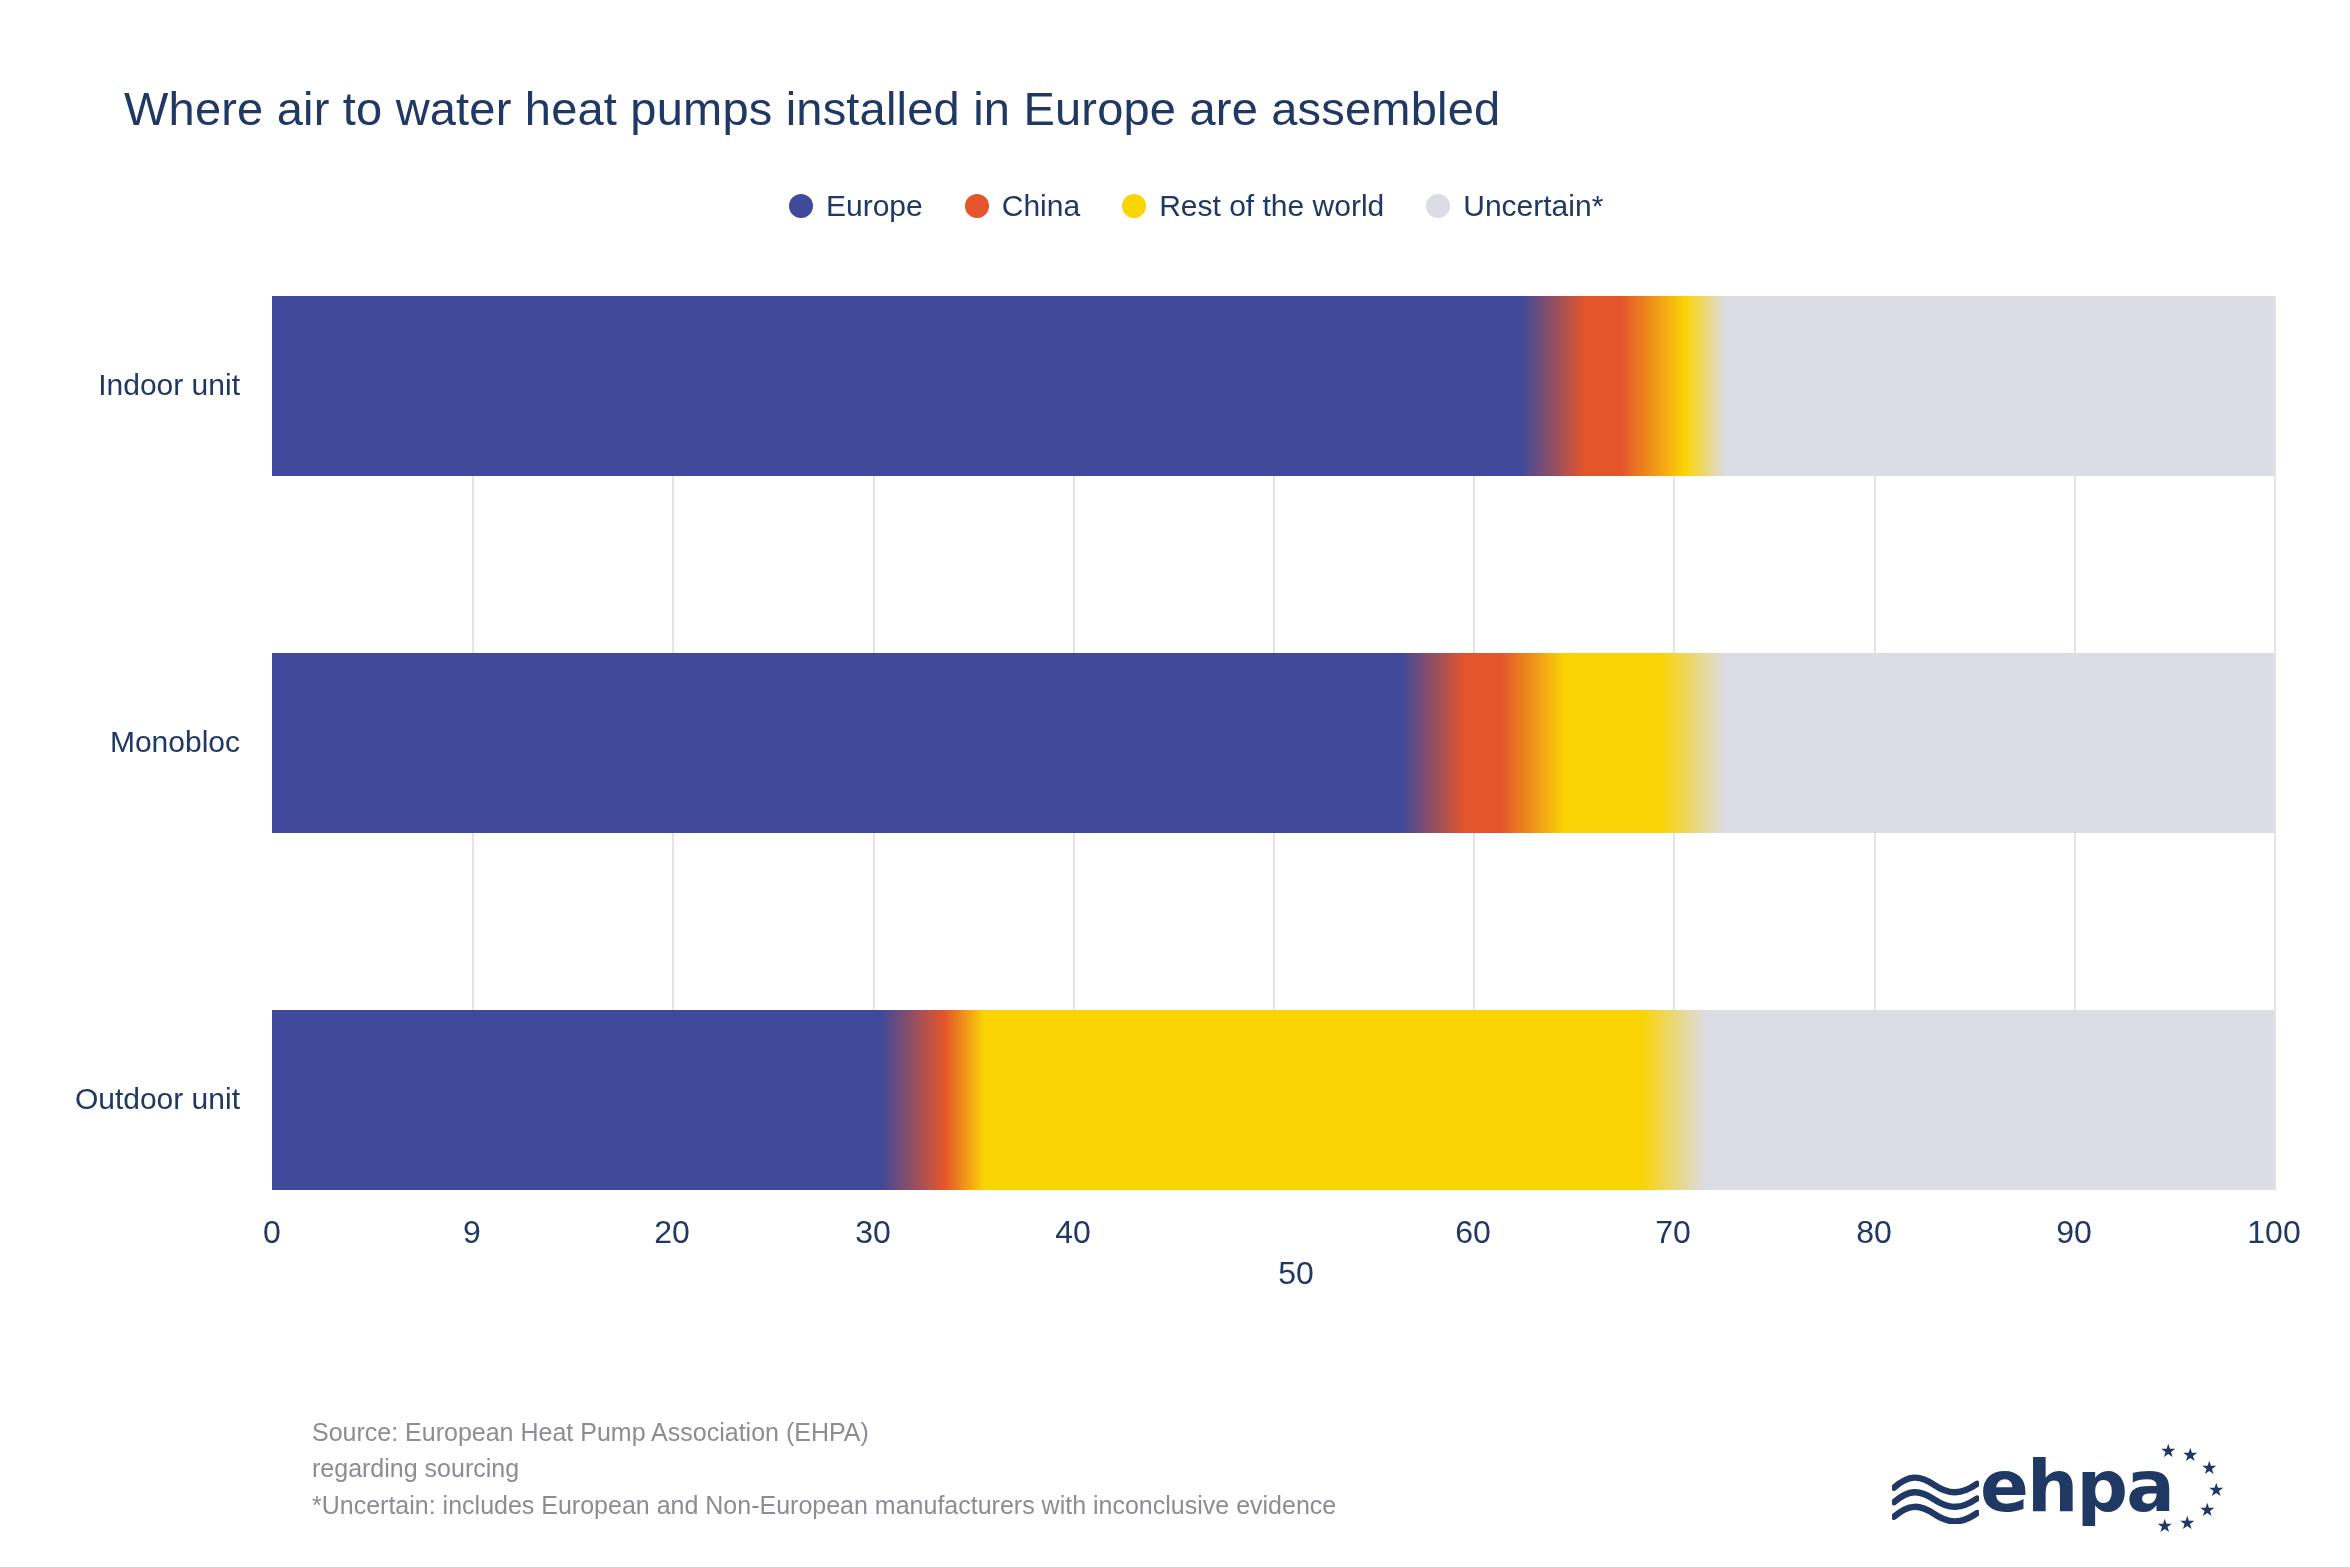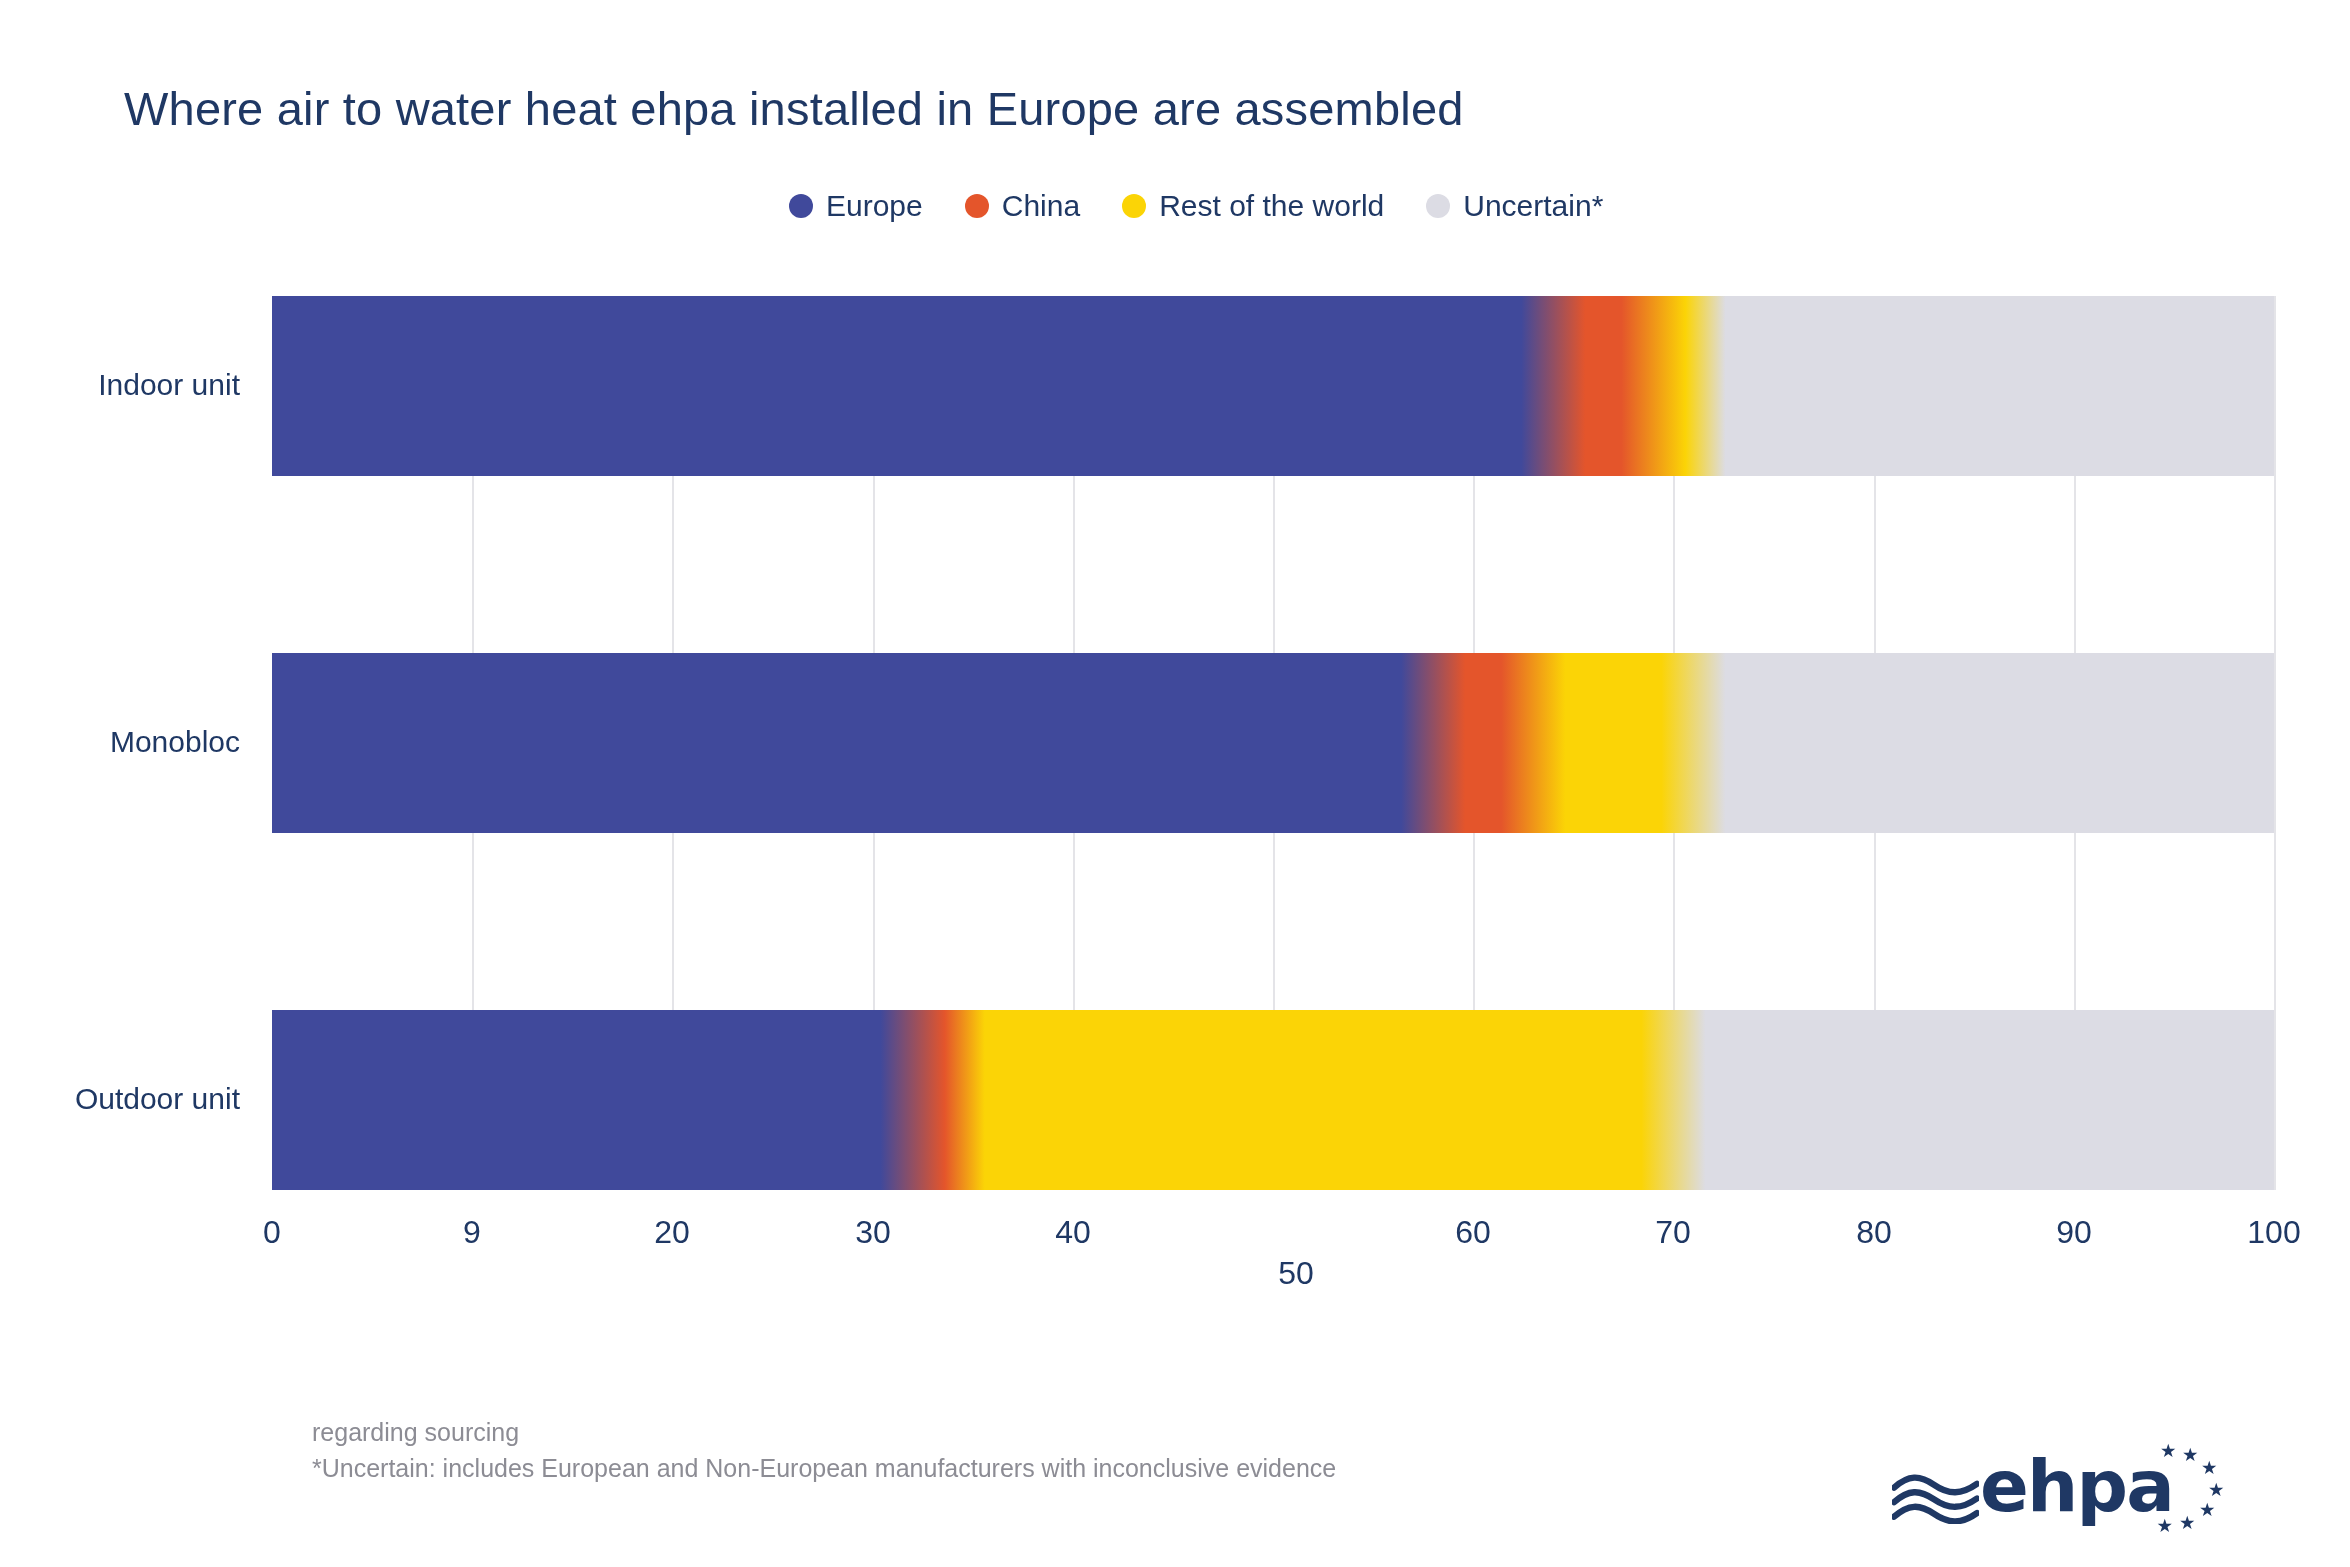--- a/index.html
+++ b/index.html
@@ -170,21 +170,21 @@
     color: #1f3864;
     font-size: 18.4px;
     line-height: 1;
   }
 </style>
 </head>
 <body>
 
 <div class="page">
 
-  <div class="title">Where air to water heat ehpa installed in Europe are assembled</div>
+  <div class="title">Where air to water heat pumps installed in Europe are assembled</div>
 
   <div class="legend" id="legend">
       <div class="legend-item">
         <span class="legend-dot" style="background: rgb(64, 73, 155);"></span>
         <span class="legend-label">Europe</span>
       </div>
       <div class="legend-item">
         <span class="legend-dot" style="background: rgb(228, 85, 43);"></span>
         <span class="legend-label">China</span>
       </div>
@@ -238,20 +238,21 @@
       <div class="xtick" style="left: 1024px; margin-top: 41px;">50</div>
       <div class="xtick" style="left: 1201px;">60</div>
       <div class="xtick" style="left: 1401px;">70</div>
       <div class="xtick" style="left: 1602px;">80</div>
       <div class="xtick" style="left: 1802px;">90</div>
       <div class="xtick" style="left: 2002px;">100</div>
     </div>
 
 
   <div class="footer">
+    <div>Source: European Heat Pump Association (EHPA)</div>
     <div> regarding sourcing</div>
     <div>*Uncertain: includes European and Non-European manufacturers with inconclusive evidence</div>
   </div>
 
   <div class="logo">
     <svg class="wave" viewBox="0 0 95 56" xmlns="http://www.w3.org/2000/svg">
       <path d="M2 16 C 18 2, 30 2, 46 13 C 62 24, 76 24, 93 12" stroke="#1f3864" stroke-width="7" fill="none" stroke-linecap="round"></path>
       <path d="M2 32 C 18 18, 30 18, 46 29 C 62 40, 76 40, 93 28" stroke="#1f3864" stroke-width="7" fill="none" stroke-linecap="round"></path>
       <path d="M2 48 C 18 34, 30 34, 46 45 C 62 56, 76 56, 93 44" stroke="#1f3864" stroke-width="7" fill="none" stroke-linecap="round"></path>
     </svg>

